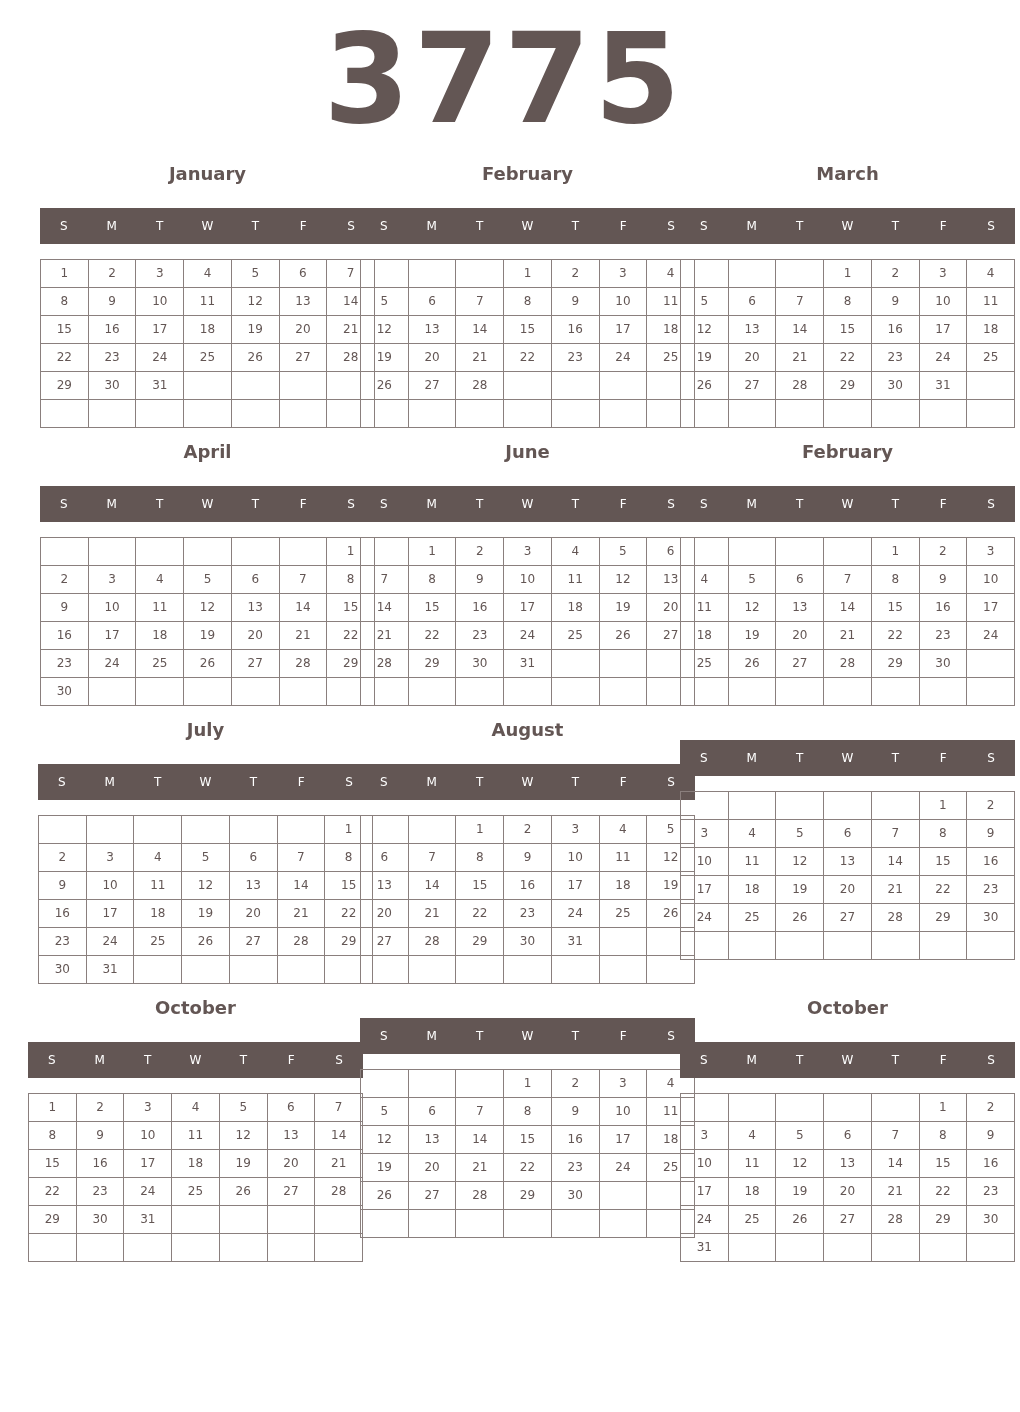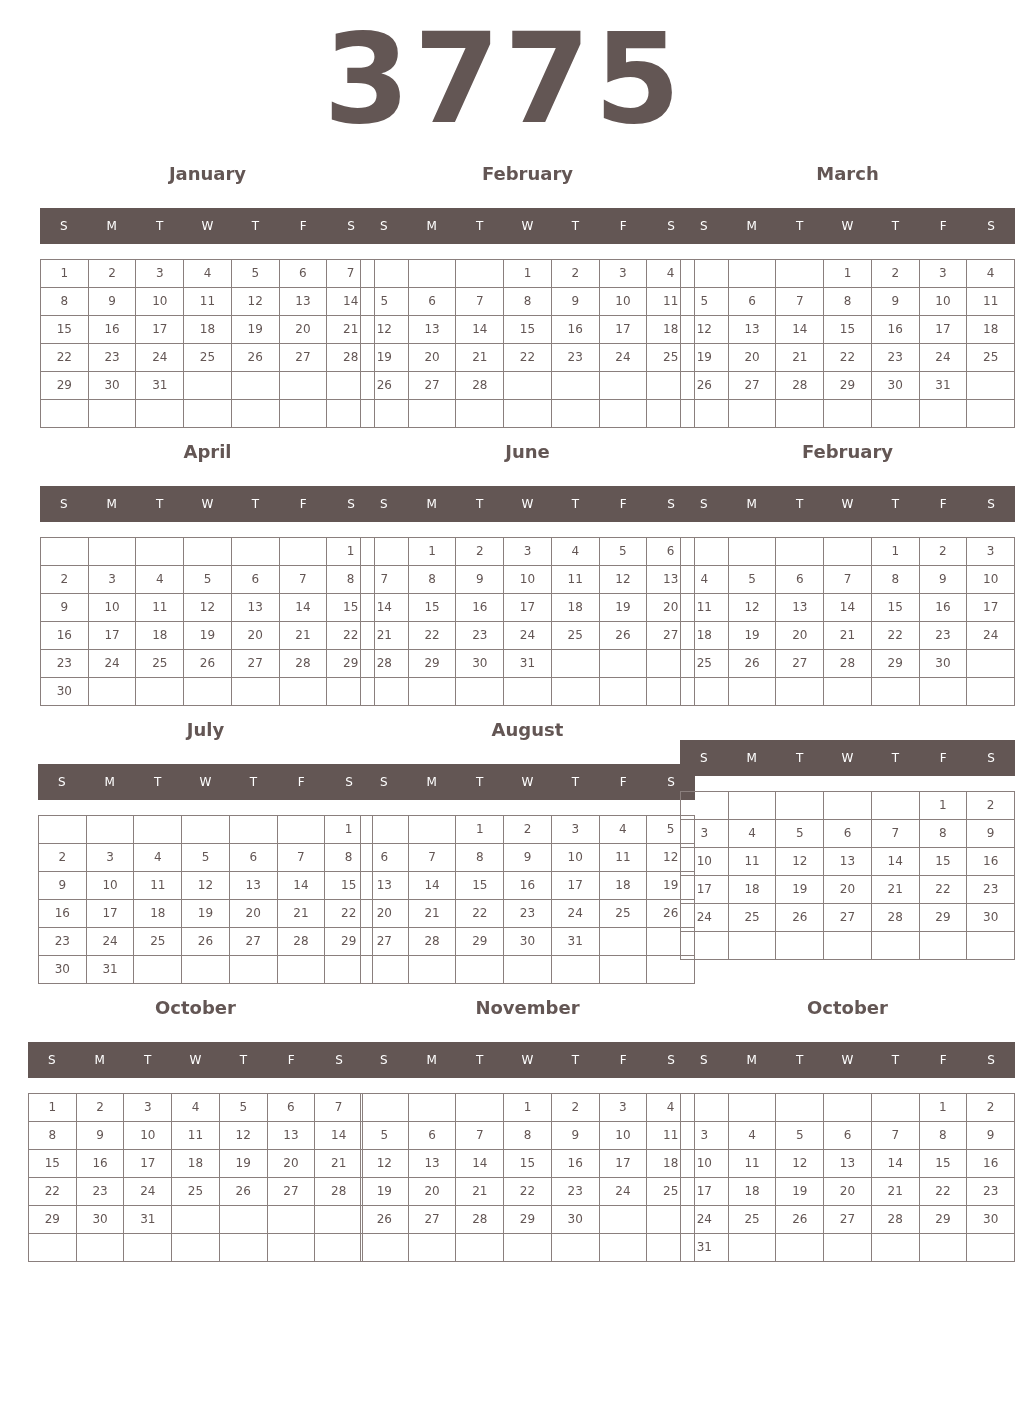--- a/index.html
+++ b/index.html
@@ -570,21 +570,20 @@
         <div class="cell"></div>
         <div class="cell"></div>
         <div class="cell"></div>
         <div class="cell"></div>
         <div class="cell"></div>
         <div class="cell"></div>
         <div class="cell"></div>
       </div>
     </div>
     <div class="month" style="left: 360px; top: 996px;">
-      <div class="month-name">November</div>
       <div class="dow">
         <span>S</span>
         <span>M</span>
         <span>T</span>
         <span>W</span>
         <span>T</span>
         <span>F</span>
         <span>S</span>
       </div>
       <div class="grid">

